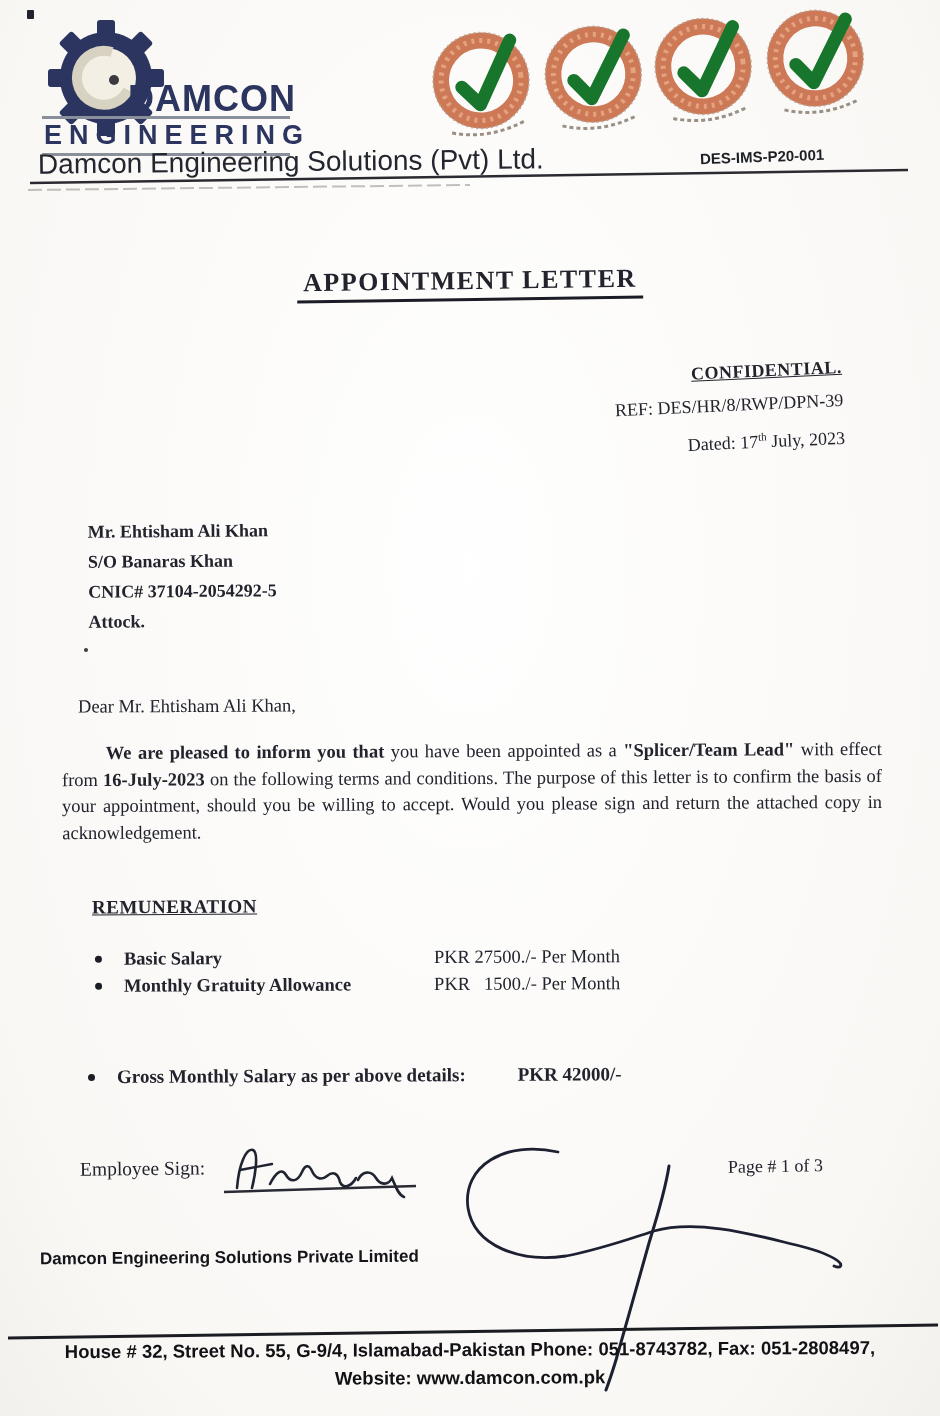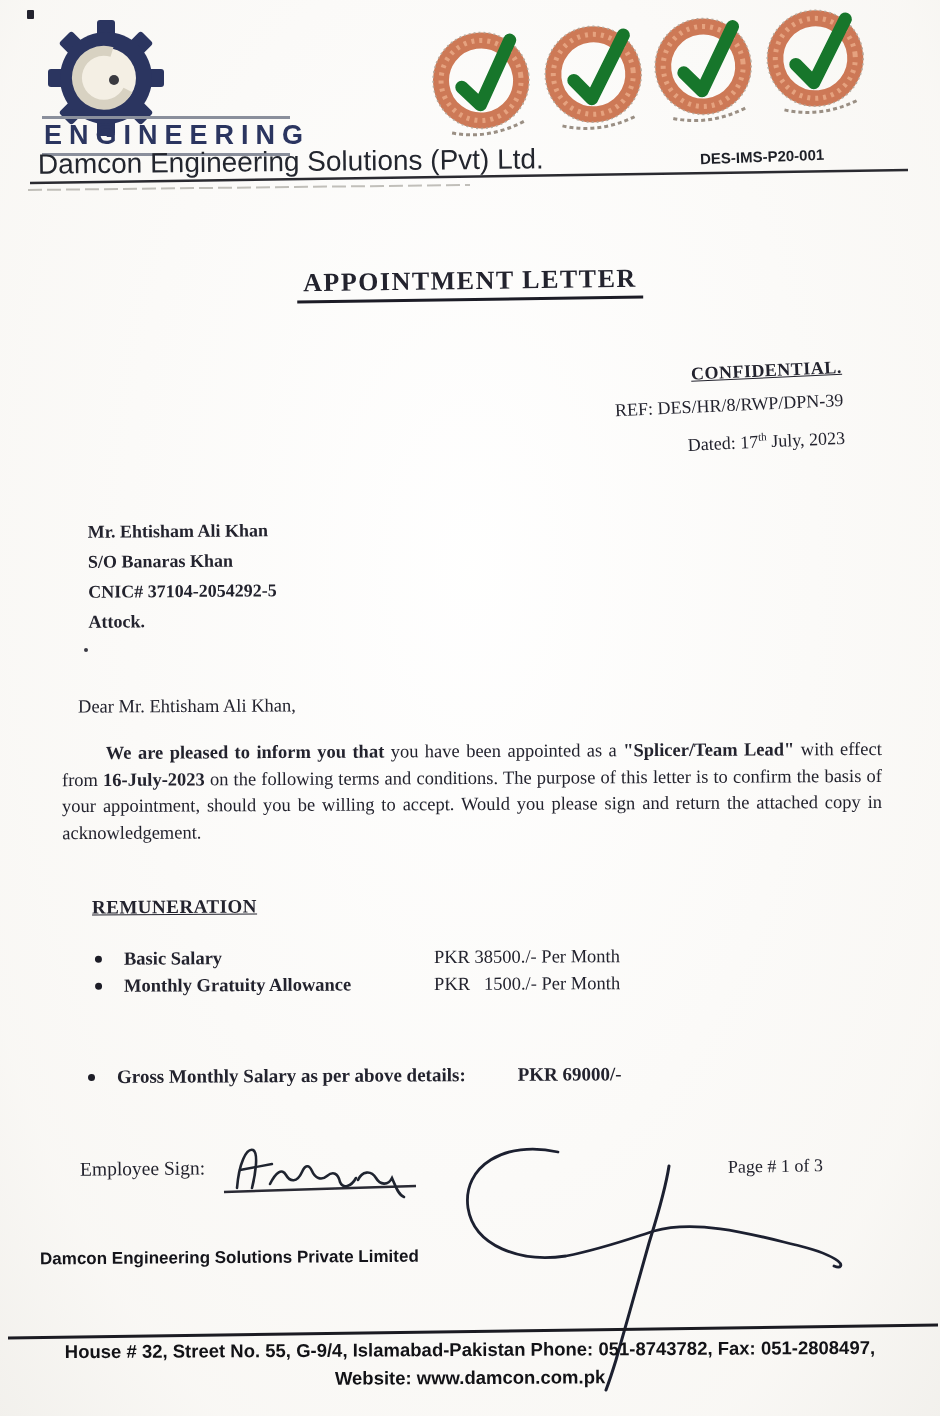--- a/index.html
+++ b/index.html
@@ -166,20 +166,21 @@
           <rect x="-9" y="-58" width="18" height="18" rx="3" transform="rotate(270)"></rect>
           <rect x="-9" y="-58" width="18" height="18" rx="3" transform="rotate(315)"></rect>
         </g>
         <circle r="46" fill="#2b3560"></circle>
         <circle r="30" fill="#f4efe4"></circle>
         <path d="M 6 -26 A 27 27 0 1 0 22 12" fill="none" stroke="#d8d2c2" stroke-width="10"></path>
         <circle cx="8" cy="2" r="5" fill="#3a3a40"></circle>
       </g>
     </svg>
   </div>
+  <div class="abs brand-name">DAMCON</div>
   <div class="abs brand-sub">ENGINEERING</div>
 
   <div class="abs badges">
     <span class="badge">
       <svg width="106" height="118" viewBox="0 0 106 118">
         <circle cx="50" cy="52" r="40" fill="none" stroke="#c4623a" stroke-width="16" opacity=".85"></circle>
         <circle cx="50" cy="52" r="40" fill="none" stroke="#e5a27f" stroke-width="5" stroke-dasharray="3 5"></circle>
         <circle cx="50" cy="52" r="48" fill="none" stroke="#b7aa9d" stroke-width="1.5" stroke-dasharray="2 3"></circle>
         <path d="M 30 56 L 46 76 L 84 16" fill="none" stroke="#17762b" stroke-width="13" stroke-linecap="round" stroke-linejoin="round"></path>
         <path d="M 14 100 Q 50 112 88 98" fill="none" stroke="#9a8f84" stroke-width="3" stroke-dasharray="4 3"></path>
@@ -243,32 +244,32 @@
   <div class="abs stray-period"></div>
 
   <div class="abs salutation">Dear Mr. Ehtisham Ali Khan,</div>
   <div class="abs body-para"><span class="b">We are pleased to inform you that </span><span>you have been appointed as a </span><span class="b">"Splicer/Team Lead"</span><span> with effect from </span><span class="b">16-July-2023</span><span> on the following terms and conditions. The purpose of this letter is to confirm the basis of your appointment, should you be willing to accept. Would you please sign and return the attached copy in acknowledgement.</span></div>
 
   <div class="abs remun-head">REMUNERATION</div>
   <div class="abs remun-list">
     <div class="remun-row">
       <span class="bullet"></span>
       <span class="remun-label">Basic Salary</span>
-      <span class="remun-value">PKR 38500./- Per Month</span>
+      <span class="remun-value">PKR 27500./- Per Month</span>
     </div>
     <div class="remun-row">
       <span class="bullet"></span>
       <span class="remun-label">Monthly Gratuity Allowance</span>
       <span class="remun-value">PKR   1500./- Per Month</span>
     </div>
   </div>
   <div class="abs gross-row">
     <span class="bullet"></span>
     <span class="gross-label">Gross Monthly Salary as per above details:</span>
-    <span>PKR 69000/-</span>
+    <span>PKR 42000/-</span>
   </div>
 
   <div class="abs sign-row">Employee Sign:</div>
   <div class="abs page-num">Page # 1 of 3</div>
 
   <div class="abs" style="left:0;top:0;width:940px;height:1416px;">
     <svg width="940" height="1416" viewBox="0 0 940 1416" class="ink-layer">
       <line x1="224" y1="1192" x2="416" y2="1186" stroke="#2a2a34" stroke-width="2.5"></line>
       <path d="M 237 1188 C 239 1164 246 1148 253 1150 C 259 1153 255 1176 252 1188" fill="none" stroke="#1f2430" stroke-width="2.6" stroke-linecap="round"></path>
       <path d="M 240 1170 L 272 1164" fill="none" stroke="#1f2430" stroke-width="2.4" stroke-linecap="round"></path>

